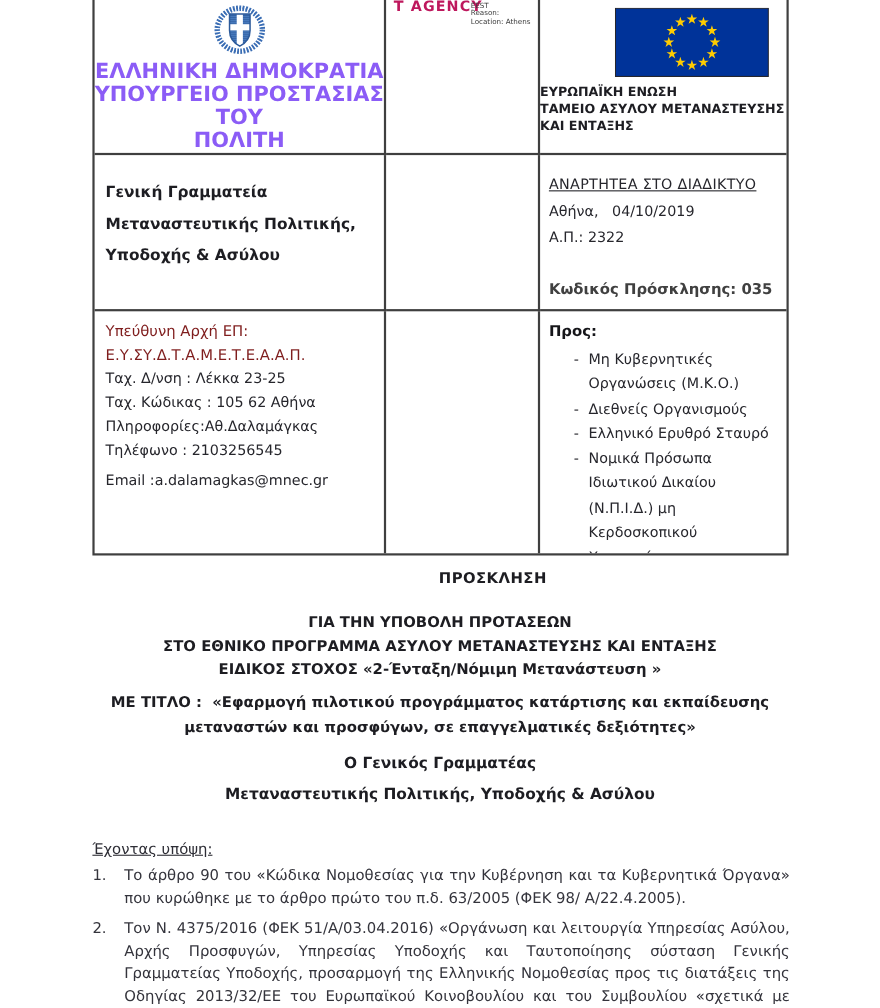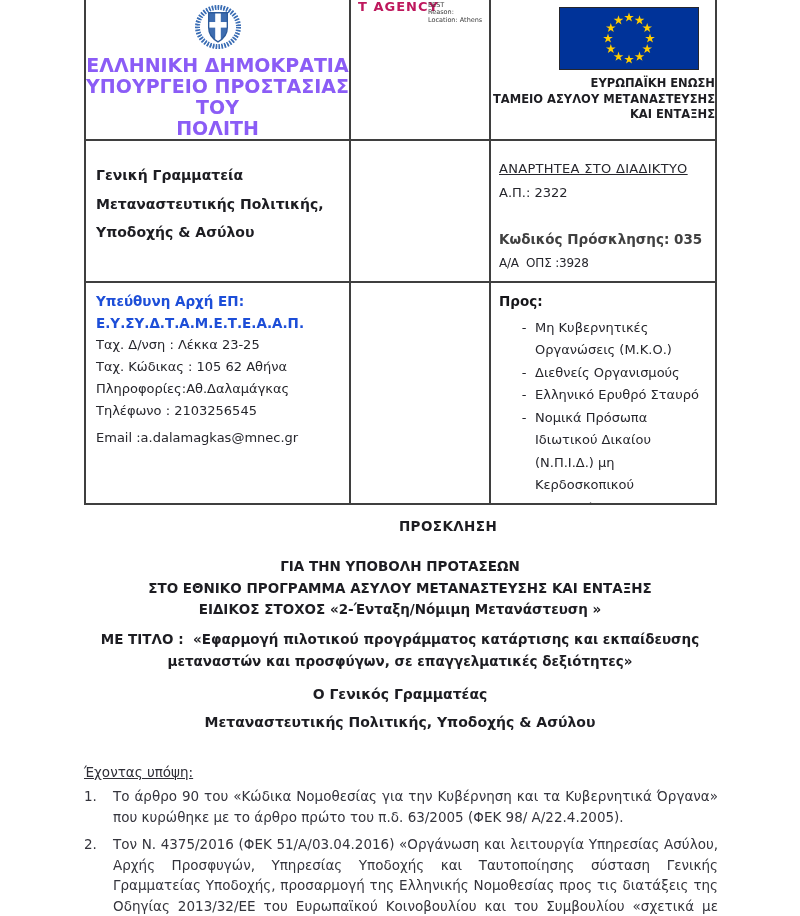--- a/index.html
+++ b/index.html
@@ -22,32 +22,32 @@
   .cell{box-sizing:border-box;overflow:hidden;}
   .br{border-right:2px solid #3f3f3f;}
   .bb{border-bottom:2px solid #3f3f3f;}
 
   .cell-gr{display:flex;flex-direction:column;align-items:center;}
   .emblem{margin-top:36px;}
   .gr-title{margin-top:5px;text-align:center;font-weight:bold;font-size:19px;line-height:21px;color:#8b5cf6;}
 
   .cell-eu{display:flex;flex-direction:column;}
   .eu-flag{margin-top:39px;margin-left:68px;}
-  .eu-title{margin-top:6px;text-align:right;font-weight:bold;font-size:11.5px;line-height:15.5px;color:#1d1d22;white-space:nowrap;}
+  .eu-title{margin-top:6px;text-align:left;font-weight:bold;font-size:11.5px;line-height:15.5px;color:#1d1d22;white-space:nowrap;}
 
   .cell-gg{padding:20px 6px 0 10px;font-weight:bold;font-size:14px;line-height:28.5px;color:#1d1d22;}
 
   .cell-an{padding:16px 4px 0 8px;font-size:13px;line-height:24px;color:#26262c;}
   .anartitea{text-decoration:underline;letter-spacing:0.3px;}
   .sp{height:22px;}
   .kodikos{font-weight:bold;font-size:13.5px;color:#404040;}
   .ops{font-size:12px;letter-spacing:-0.2px;}
 
   .cell-ya{padding:7px 4px 0 10px;font-size:13px;line-height:22px;color:#26262c;}
-  .ya-b{font-weight:bold;font-size:13.5px;color:#1d4ed8;}
+  .ya-b{font-weight:normal;font-size:13.5px;color:#7f1d1d;}
   .email{margin-top:5px;}
 
   .cell-pros{padding:7px 2px 0 8px;font-size:13px;line-height:22.5px;color:#26262c;}
   .pros-label{font-weight:bold;font-size:13.5px;color:#16161a;}
   .pros-list{margin-top:4px;}
   .pros-item{display:flex;}
   .pros-dash{width:22px;text-align:center;flex:0 0 22px;margin-left:14px;}
   .pros-text{flex:1;padding-right:2px;}
 
   
@@ -145,20 +145,21 @@
   <div class="cell br bb cell-gg">
     <div>Γενική Γραμματεία</div>
     <div>Μεταναστευτικής Πολιτικής,</div>
     <div>Υποδοχής &amp; Ασύλου</div>
   </div>
 
   <div class="cell br bb"></div>
 
   <div class="cell bb cell-an">
     <div class="anartitea">ΑΝΑΡΤΗΤΕΑ ΣΤΟ ΔΙΑΔΙΚΤΥΟ</div>
+    <div>Αθήνα,&nbsp;&nbsp; 04/10/2019</div>
     <div>Α.Π.: 2322</div>
     <div class="sp"></div>
     <div class="kodikos">Κωδικός Πρόσκλησης: 035</div>
     <div class="ops">Α/Α&nbsp; ΟΠΣ :3928</div>
   </div>
 
   <div class="cell br cell-ya">
     <div class="ya-b">Υπεύθυνη Αρχή ΕΠ:</div>
     <div class="ya-b">Ε.Υ.ΣΥ.Δ.Τ.Α.Μ.Ε.Τ.Ε.Α.Α.Π.</div>
     <div>Ταχ. Δ/νση : Λέκκα 23-25</div>

